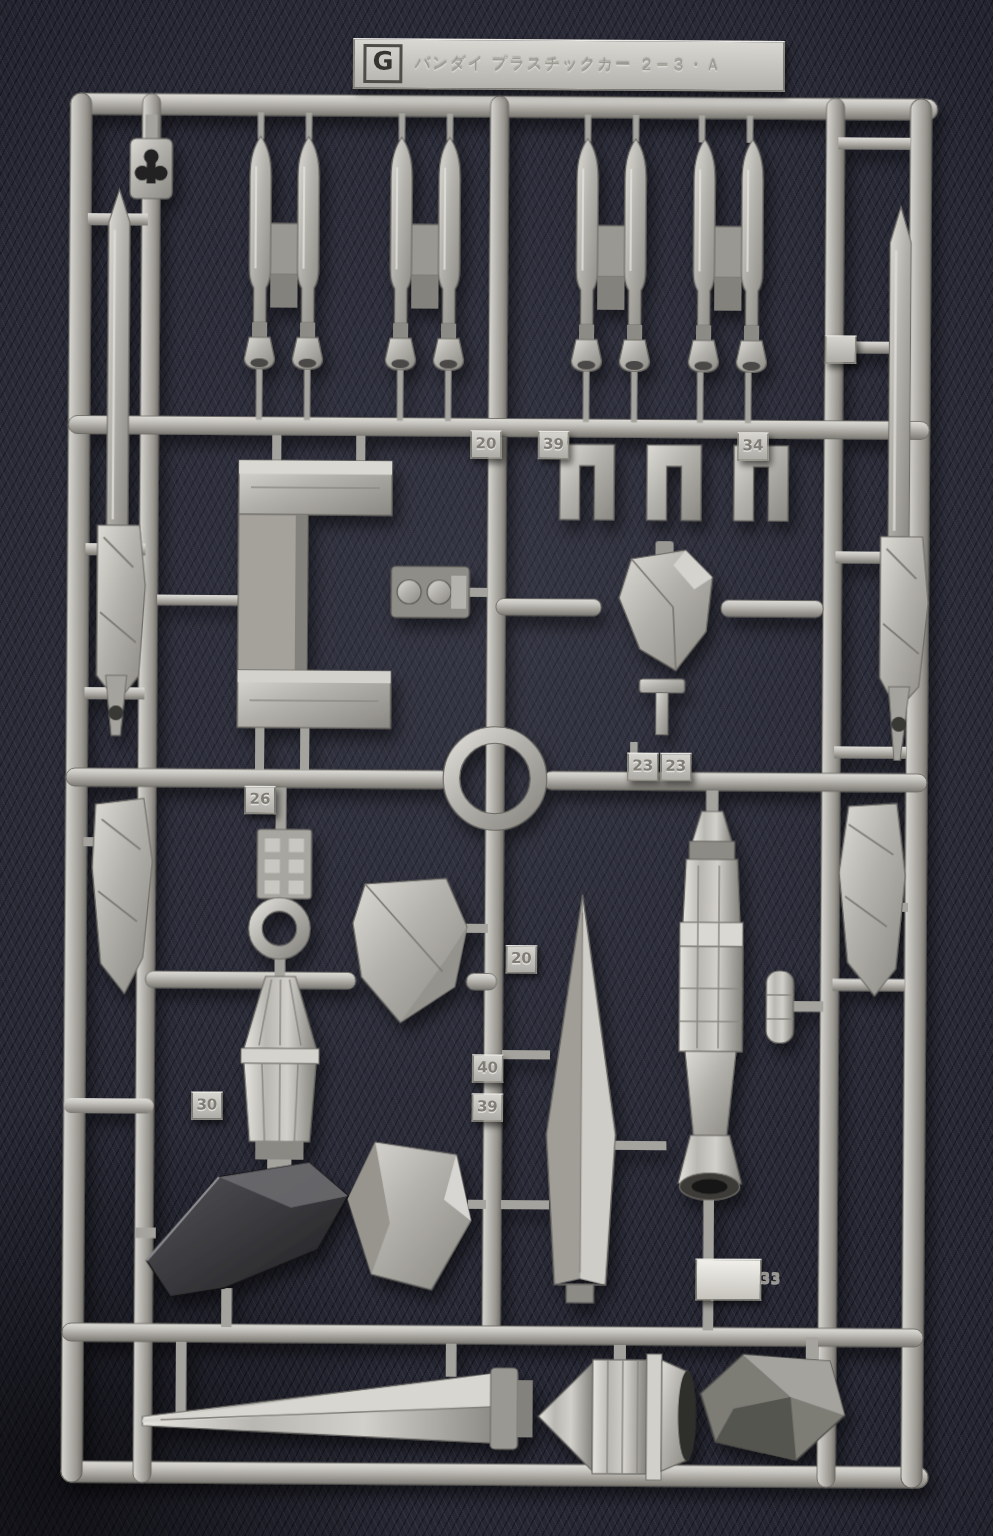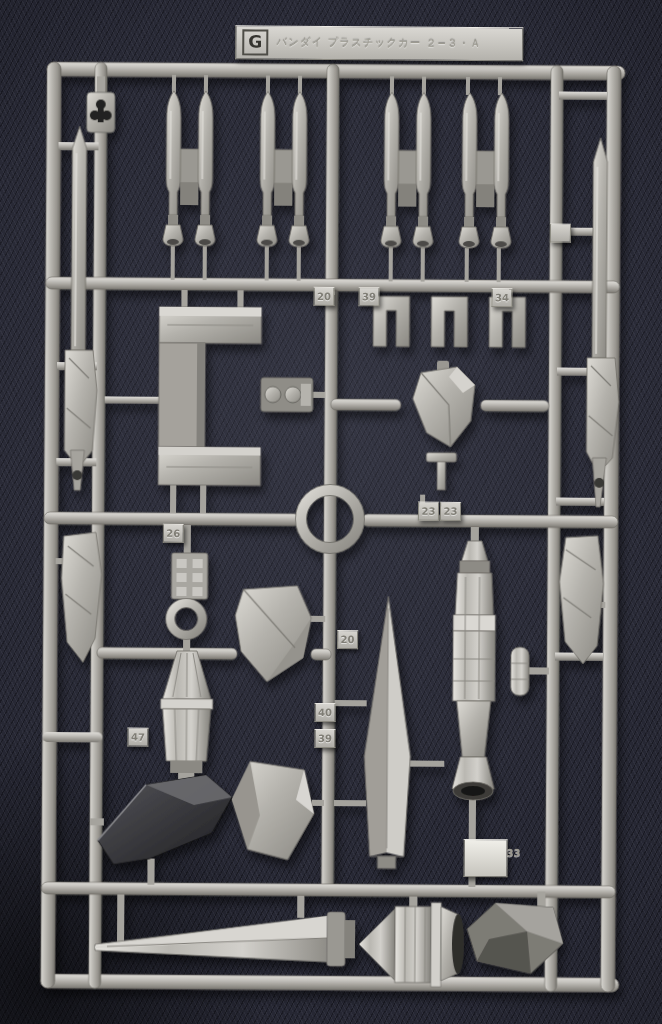--- a/index.html
+++ b/index.html
@@ -18,21 +18,21 @@
   svg.scene{position:absolute;inset:0;}
   .overlay{position:absolute;inset:0;}
   .tag{
     position:absolute;width:21px;height:19px;box-sizing:border-box;
     background:linear-gradient(180deg,#d6d4cf,#aeaca6);
     border:1px solid #8a887f;border-top-color:#e8e6e1;
     box-shadow:2px 3px 4px rgba(0,0,0,.55);
     color:#7f7d75;font-size:10px;font-weight:bold;line-height:17px;text-align:center;
     text-shadow:0 1px 0 rgba(255,255,255,.55);
   }
-  .tag-clear{height:38px;line-height:25px;background:linear-gradient(180deg,#f0efe9,#c6c4bd);color:#9a978e;padding-left:42px;}
+  .tag-clear{height:28px;line-height:25px;background:linear-gradient(180deg,#f0efe9,#c6c4bd);color:#9a978e;padding-left:42px;}
   .gtag{
     position:absolute;left:232px;top:26px;width:288px;height:34px;box-sizing:border-box;
     background:linear-gradient(180deg,#d9d7d2,#b4b2ac);
     border:1px solid #8a887f;border-top-color:#eceae5;
     box-shadow:2px 3px 5px rgba(0,0,0,.5);
     display:flex;align-items:center;gap:8px;padding:0 6px;
   }
   .gletter{
     width:22px;height:22px;line-height:21px;text-align:center;flex:0 0 auto;
     border:2px solid #4e4d47;color:#35342f;font-size:17px;font-weight:bold;
@@ -371,19 +371,19 @@
     </div>
     <div class="tag" style="left:312px;top:287px">20</div>
     <div class="tag" style="left:357px;top:287px">39</div>
     <div class="tag" style="left:490px;top:287px">34</div>
     <div class="tag" style="left:418px;top:501px">23</div>
     <div class="tag" style="left:440px;top:501px">23</div>
     <div class="tag" style="left:163px;top:525px">26</div>
     <div class="tag" style="left:338px;top:630px">20</div>
     <div class="tag" style="left:316px;top:703px">40</div>
     <div class="tag" style="left:316px;top:729px">39</div>
-    <div class="tag" style="left:129px;top:729px">47</div>
+    <div class="tag" style="left:129px;top:729px">30</div>
     <div class="tag tag-clear" style="left:466px;top:838px">33</div>
     <div class="tag" style="left:548px;top:222px"></div>
   </div>
 
  </div>
 </div>
 
 </body></html>

